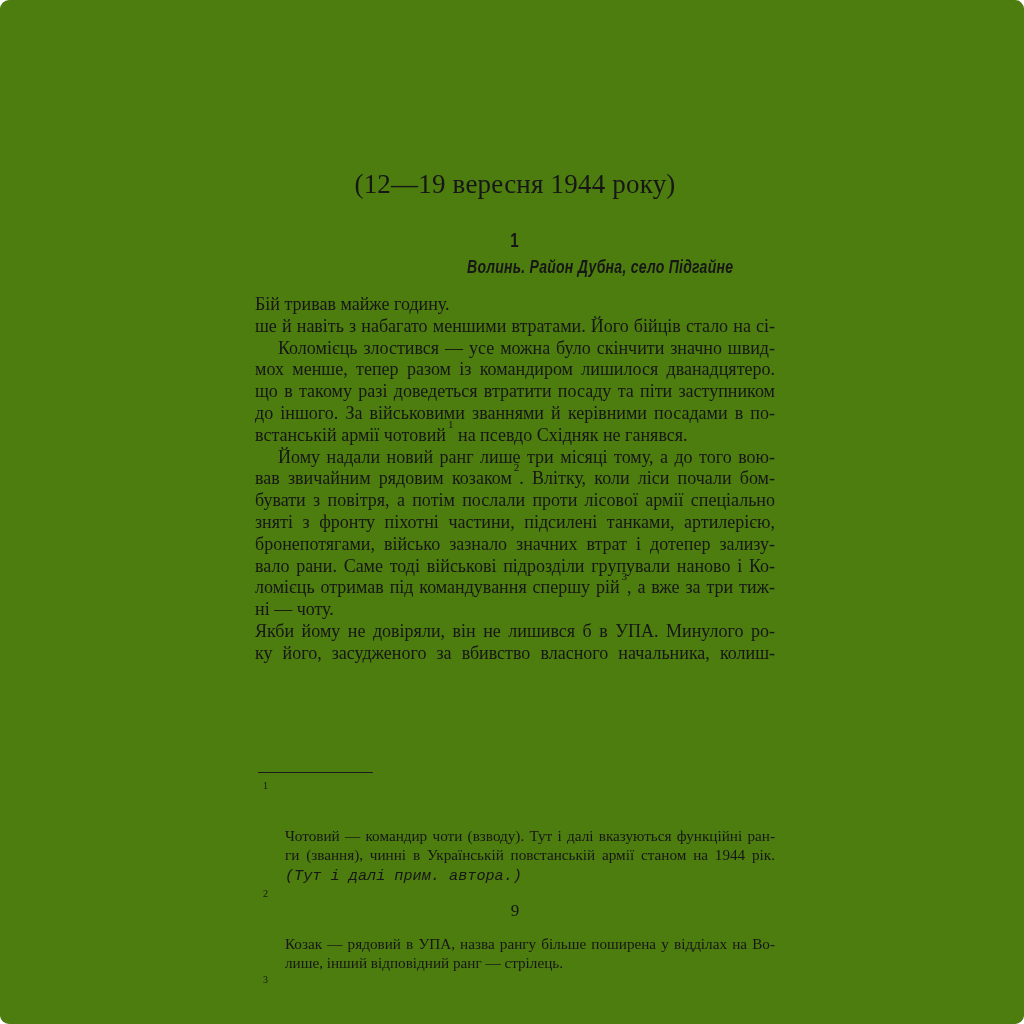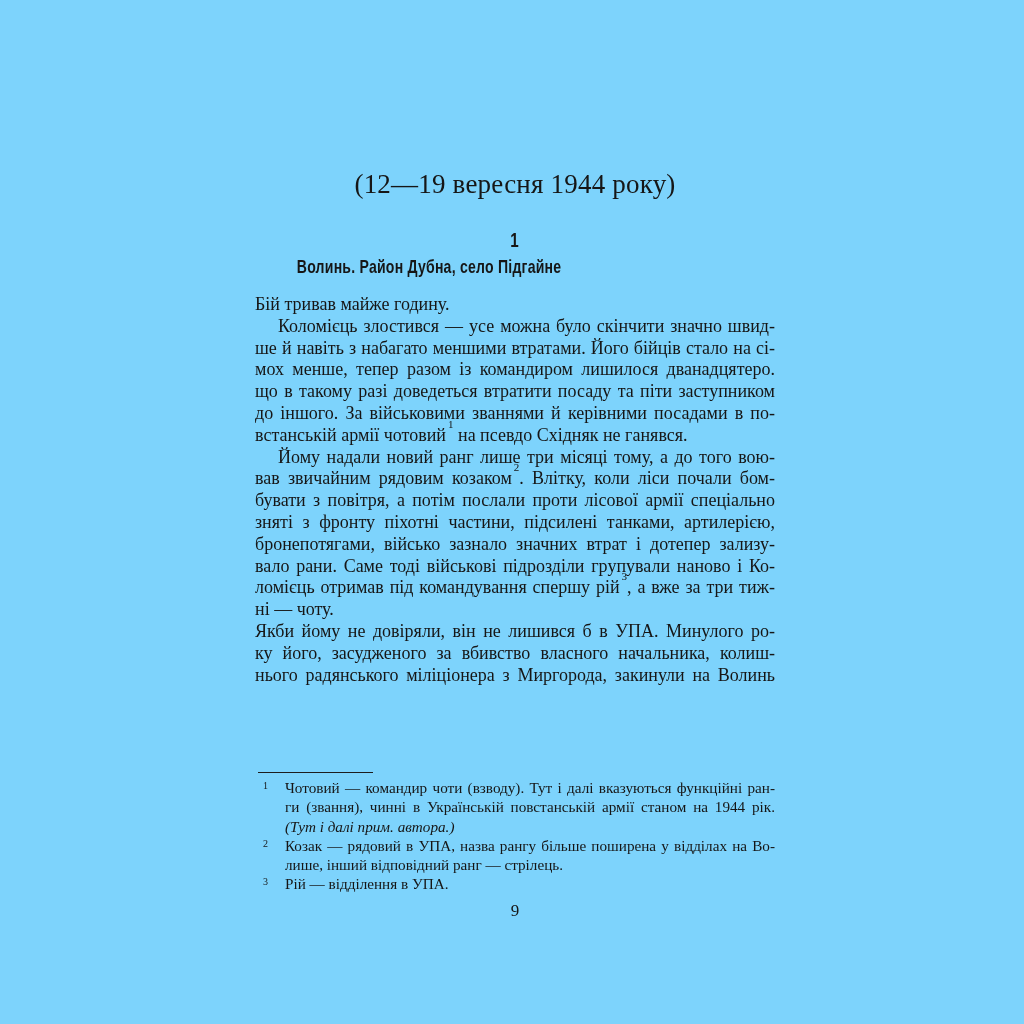--- a/index.html
+++ b/index.html
@@ -4,21 +4,21 @@
 <style>
   html, body { margin: 0; padding: 0; }
   body {
     width: 1024px; height: 1024px;
     background: #ffffff;
     font-family: "Liberation Serif", serif;
     color: #161616;
     position: relative;
     overflow: hidden;
   }
-  .page { position: absolute; inset: 0; background: #7dd3fc; }
+  .page { position: absolute; inset: 0; background: #4d7c0f; border-radius: 9px; }
   .column { position: absolute; left: 255px; top: 0; width: 520px; height: 100%; }
 
   .section-heading {
     position: absolute; top: 169px; left: 0; width: 100%;
     text-align: center; font-size: 27px; line-height: 30px;
     letter-spacing: 0.2px;
   }
 
   .chapter-number-wrap {
     position: absolute; top: 229px; left: 0; width: 100%;
@@ -29,21 +29,21 @@
     font-weight: bold;
     display: inline-block;
     transform: scaleX(0.76);
     transform-origin: center;
     white-space: nowrap;
   }
   .chapter-number { font-size: 20px; line-height: 22px; }
 
   .subtitle-wrap {
     position: absolute; top: 256px; left: 0; width: 100%;
-    display: flex; justify-content: flex-start;
+    display: flex; justify-content: flex-end; font-style: italic;
   }
   .subtitle { font-size: 18.5px; line-height: 21px; letter-spacing: 0.3px; }
 
   .body-text { position: absolute; top: 294px; left: 0; width: 100%; font-size: 18px; }
   .text-line {
     line-height: 21.8px;
     text-align: justify;
     text-justify: inter-word;
   }
   .text-line.j { text-align-last: justify; }
@@ -59,23 +59,23 @@
     position: absolute; top: 772px; left: 3px; width: 115px;
     border-top: 1.6px solid #1d1d1d;
   }
 
   .footnotes { position: absolute; top: 778px; left: 0; width: 100%; font-size: 15.2px; }
   .footnote { display: flex; }
   .fn-marker {
     flex: 0 0 30px; width: 30px; box-sizing: border-box;
     padding-left: 8px; font-size: 10px; position: relative; top: 2px;
   }
-  .fn-lines { flex: 1; min-width: 0; }
+  .fn-lines { flex: 1; min-width: 0; margin-top: 48px; }
   .fn-lines .text-line { line-height: 19.3px; }
-  .italic { font-style: italic; }
+  .italic { font-style: italic; font-family: Liberation Mono, monospace; }
 
   .page-number {
     position: absolute; top: 901px; left: 0; width: 100%;
     text-align: center; font-size: 17px;
   }
 </style>
 </head>
 <body>
 
 <div class="page">
@@ -89,41 +89,40 @@
 
     <div class="subtitle-wrap">
       <span class="condensed subtitle">Волинь. Район Дубна, село Підгайне</span>
     </div>
 
     <div class="body-text">
         <div>
           <div class="text-line l">Бій тривав майже годину.</div>
         </div>
         <div>
+          <div class="text-line j">ше й навіть з набагато меншими втратами. Його бійців стало на сі-</div>
           <div class="text-line j indent">Коломієць злостився — усе можна було скінчити значно швид-</div>
-          <div class="text-line j">ше й навіть з набагато меншими втратами. Його бійців стало на сі-</div>
           <div class="text-line j">мох менше, тепер разом із командиром лишилося дванадцятеро.</div>
           <div class="text-line j">що в такому разі доведеться втратити посаду та піти заступником</div>
           <div class="text-line j">до іншого. За військовими званнями й керівними посадами в по-</div>
           <div class="text-line l">встанській армії чотовий<sup class="ref">1</sup> на псевдо Східняк не ганявся.</div>
         </div>
         <div>
           <div class="text-line j indent">Йому надали новий ранг лише три місяці тому, а до того вою-</div>
           <div class="text-line j">вав звичайним рядовим козаком<sup class="ref">2</sup>. Влітку, коли ліси почали бом-</div>
           <div class="text-line j">бувати з повітря, а потім послали проти лісової армії спеціально</div>
           <div class="text-line j">зняті з фронту піхотні частини, підсилені танками, артилерією,</div>
           <div class="text-line j">бронепотягами, військо зазнало значних втрат і дотепер зализу-</div>
           <div class="text-line j">вало рани. Саме тоді військові підрозділи групували наново і Ко-</div>
           <div class="text-line j">ломієць отримав під командування спершу рій<sup class="ref">3</sup>, а вже за три тиж-</div>
           <div class="text-line l">ні — чоту.</div>
         </div>
         <div>
           <div class="text-line j">Якби йому не довіряли, він не лишився б в УПА. Минулого ро-</div>
           <div class="text-line j">ку його, засудженого за вбивство власного начальника, колиш-</div>
-          <div class="text-line j">нього радянського міліціонера з Миргорода, закинули на Волинь</div>
         </div>
       </div>
 
     <div class="footnote-sep"></div>
 
     <div class="footnotes">
         <div class="footnote">
           <div class="fn-marker">1</div>
           <div class="fn-lines">
             <div class="text-line j">Чотовий — командир чоти (взводу). Тут і далі вказуються функційні ран-</div>

